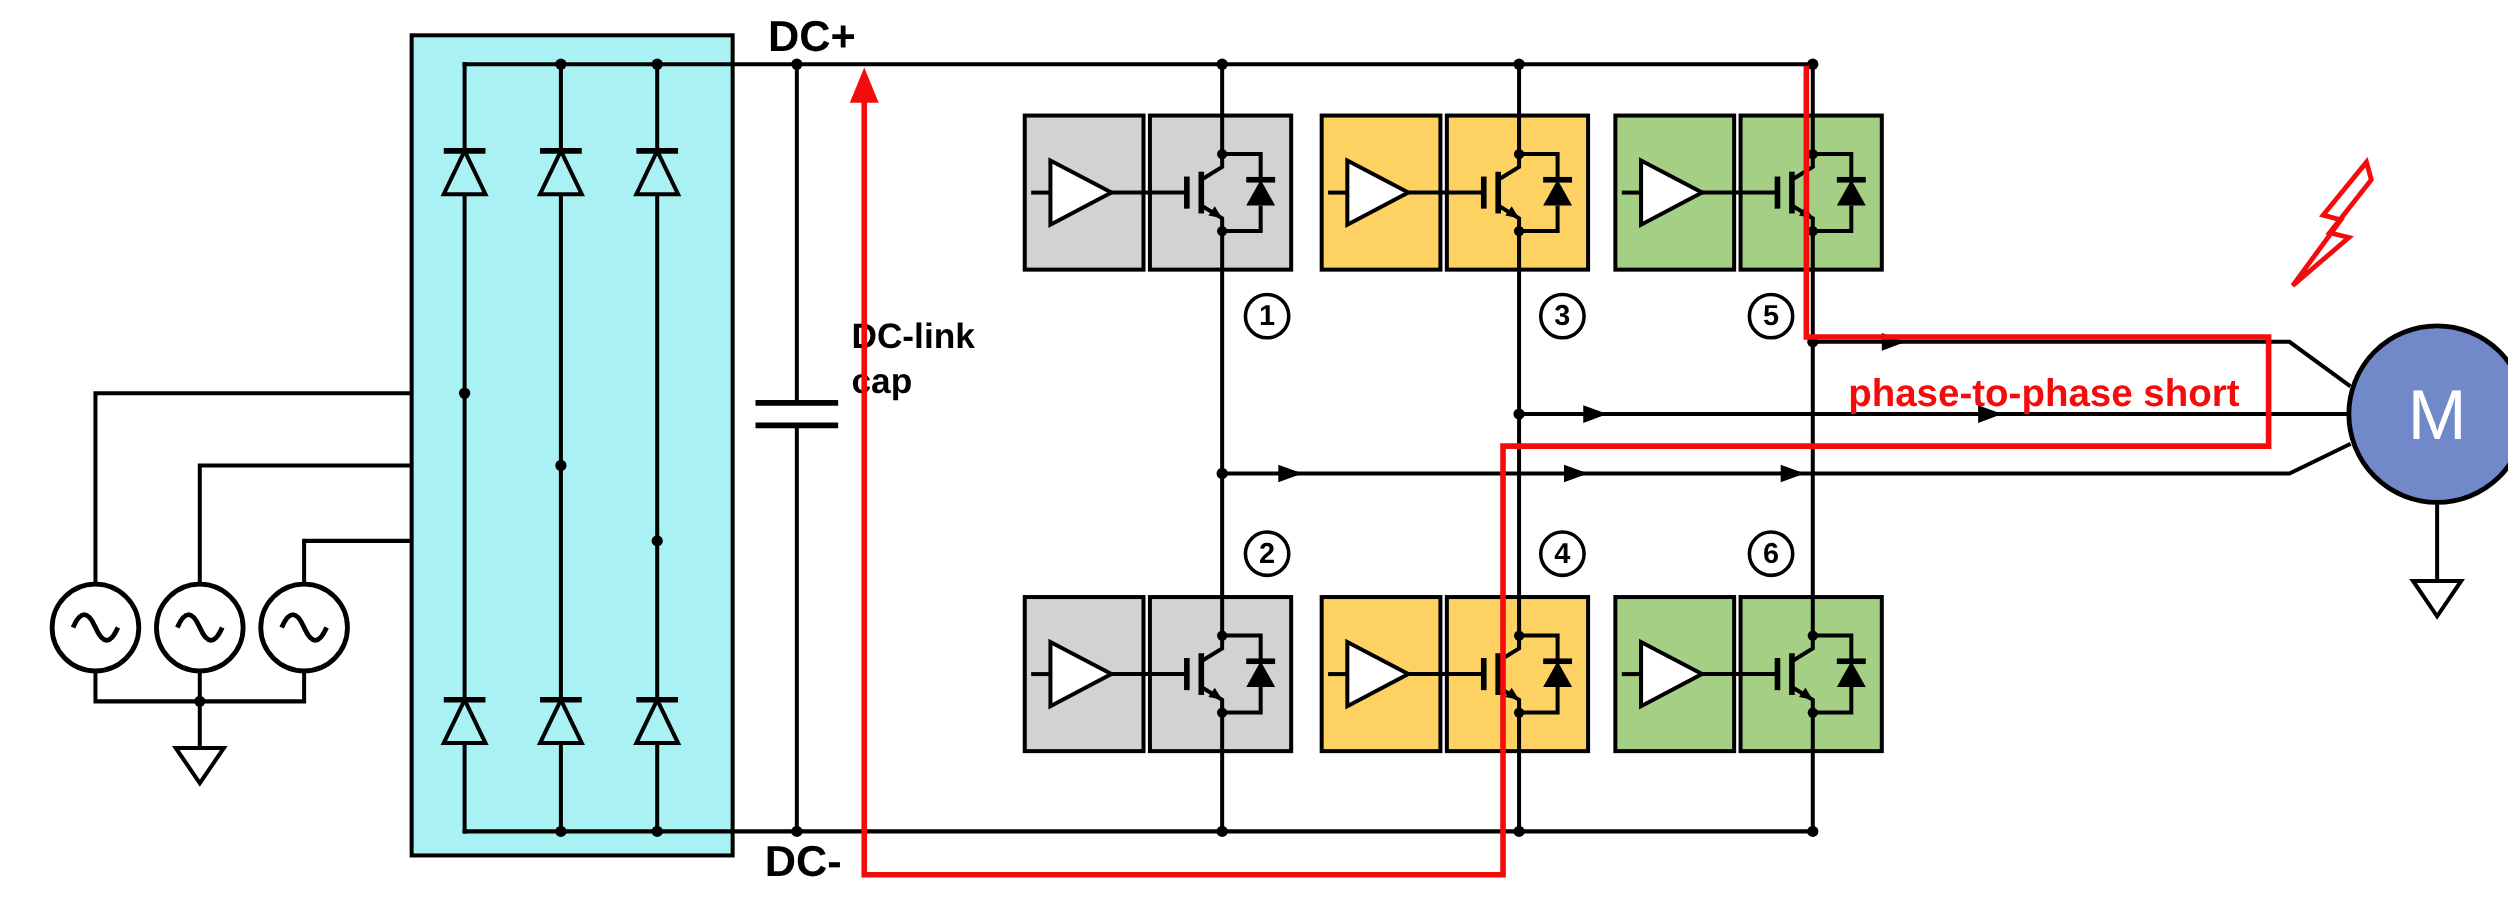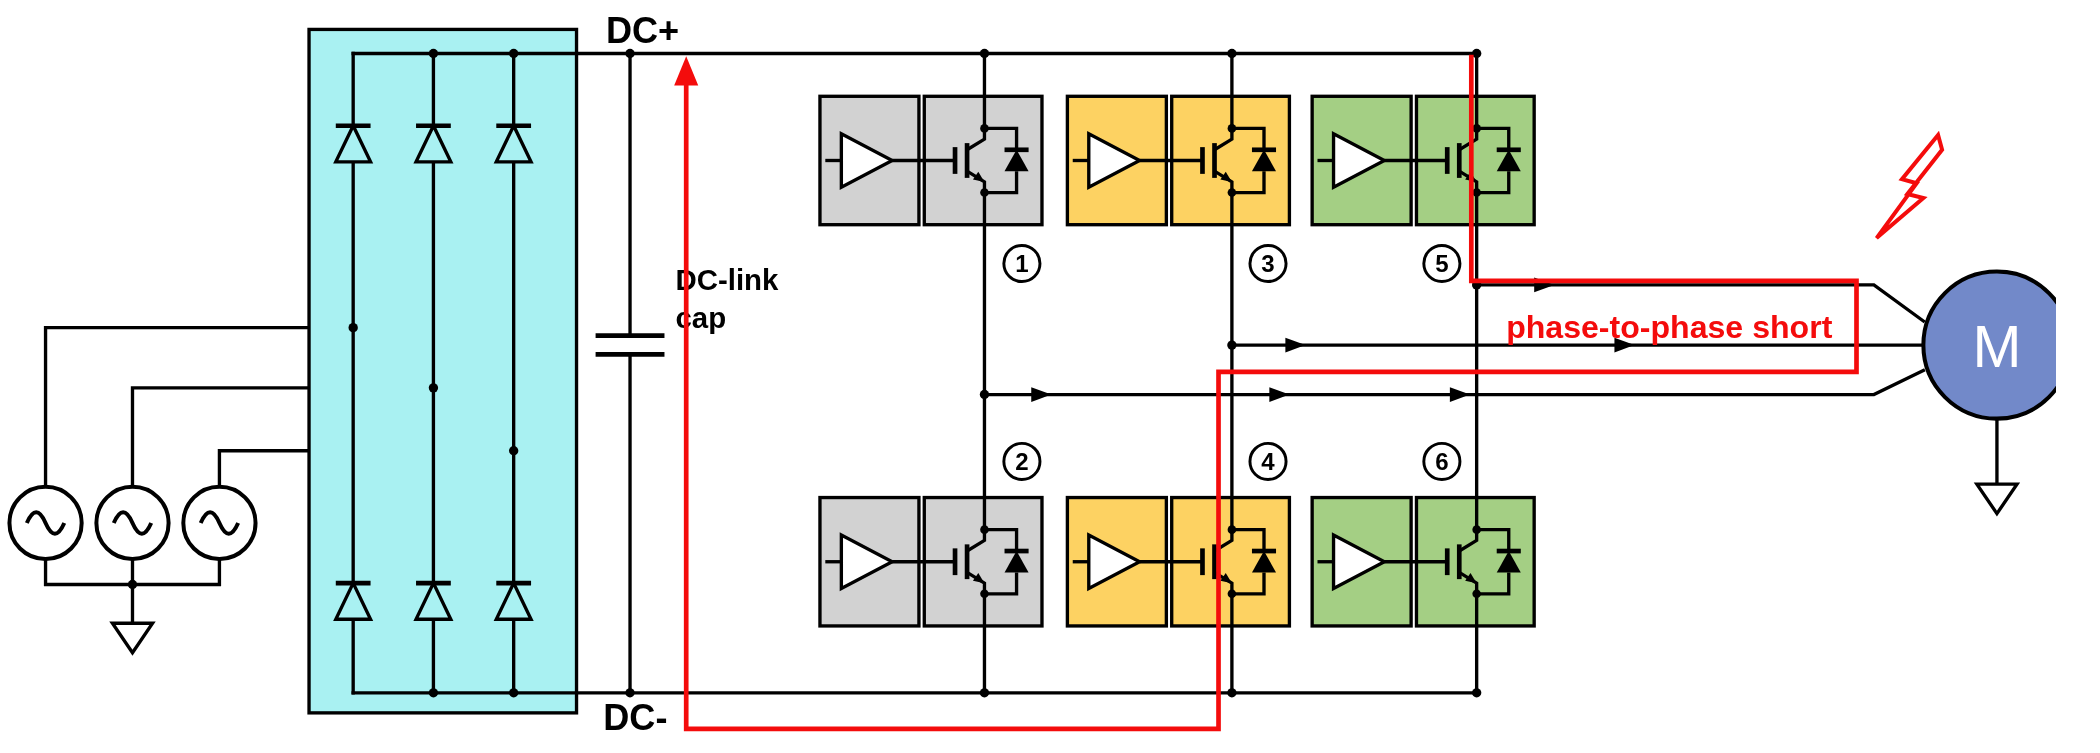--- a/index.html
+++ b/index.html
@@ -1,16 +1,16 @@
 <!DOCTYPE html>
 <html><head>
 <meta charset="utf-8">
 <style>
   html,body{margin:0;padding:0;background:#ffffff;}
-  .stage{width:2056px;height:753px;background:#ffffff;overflow:hidden;}
+  .stage{width:2056px;height:753px;background:#ffffff;overflow:hidden;margin-left:34px;}
   svg{display:block;}
   .wire{stroke:#000;stroke-width:2.5;fill:none;stroke-linecap:square;}
   .thick{stroke-width:3.5;}
   .cellbox{stroke:#000;stroke-width:2.5;}
   .dot{fill:#000;stroke:none;}
   .lbl{font-family:"Liberation Sans",sans-serif;font-weight:bold;fill:#000;}
   .lbl-rail{font-size:27px;}
   .lbl-cap{font-size:22px;}
   .badge-c{fill:#fff;stroke:#000;stroke-width:2.2;}
   .badge-t{font-family:"Liberation Sans",sans-serif;font-size:18px;font-weight:600;

